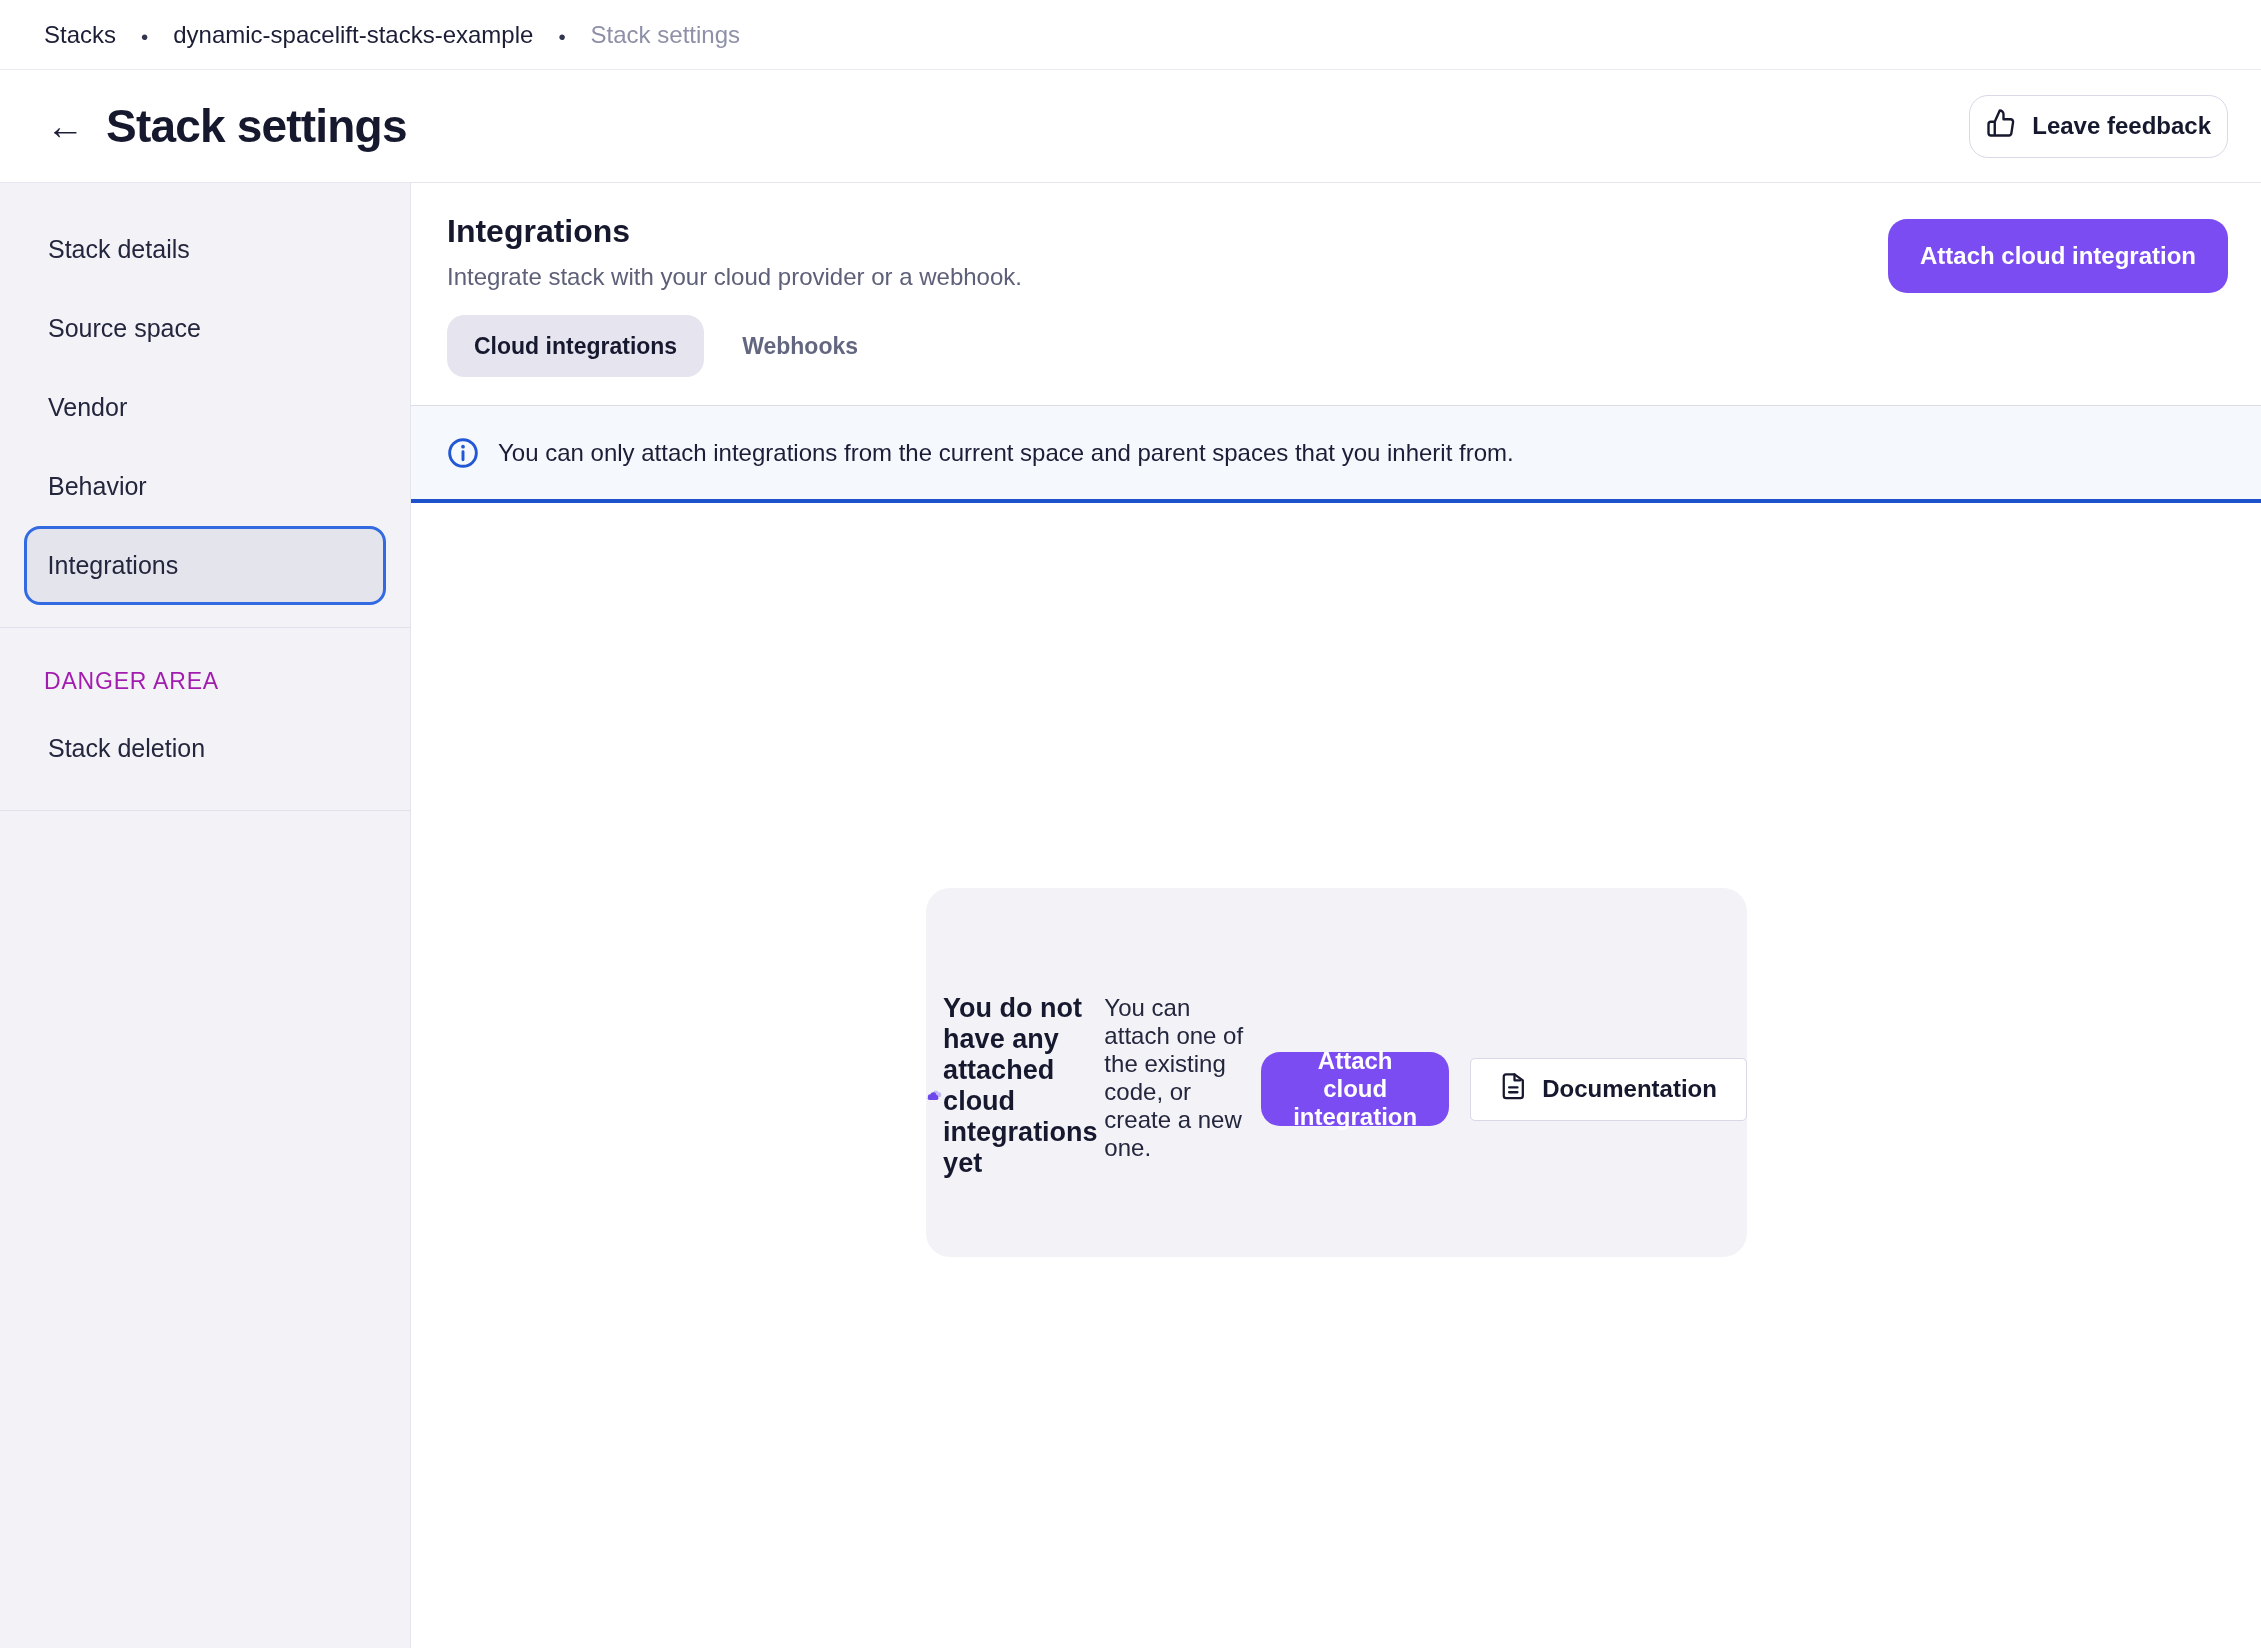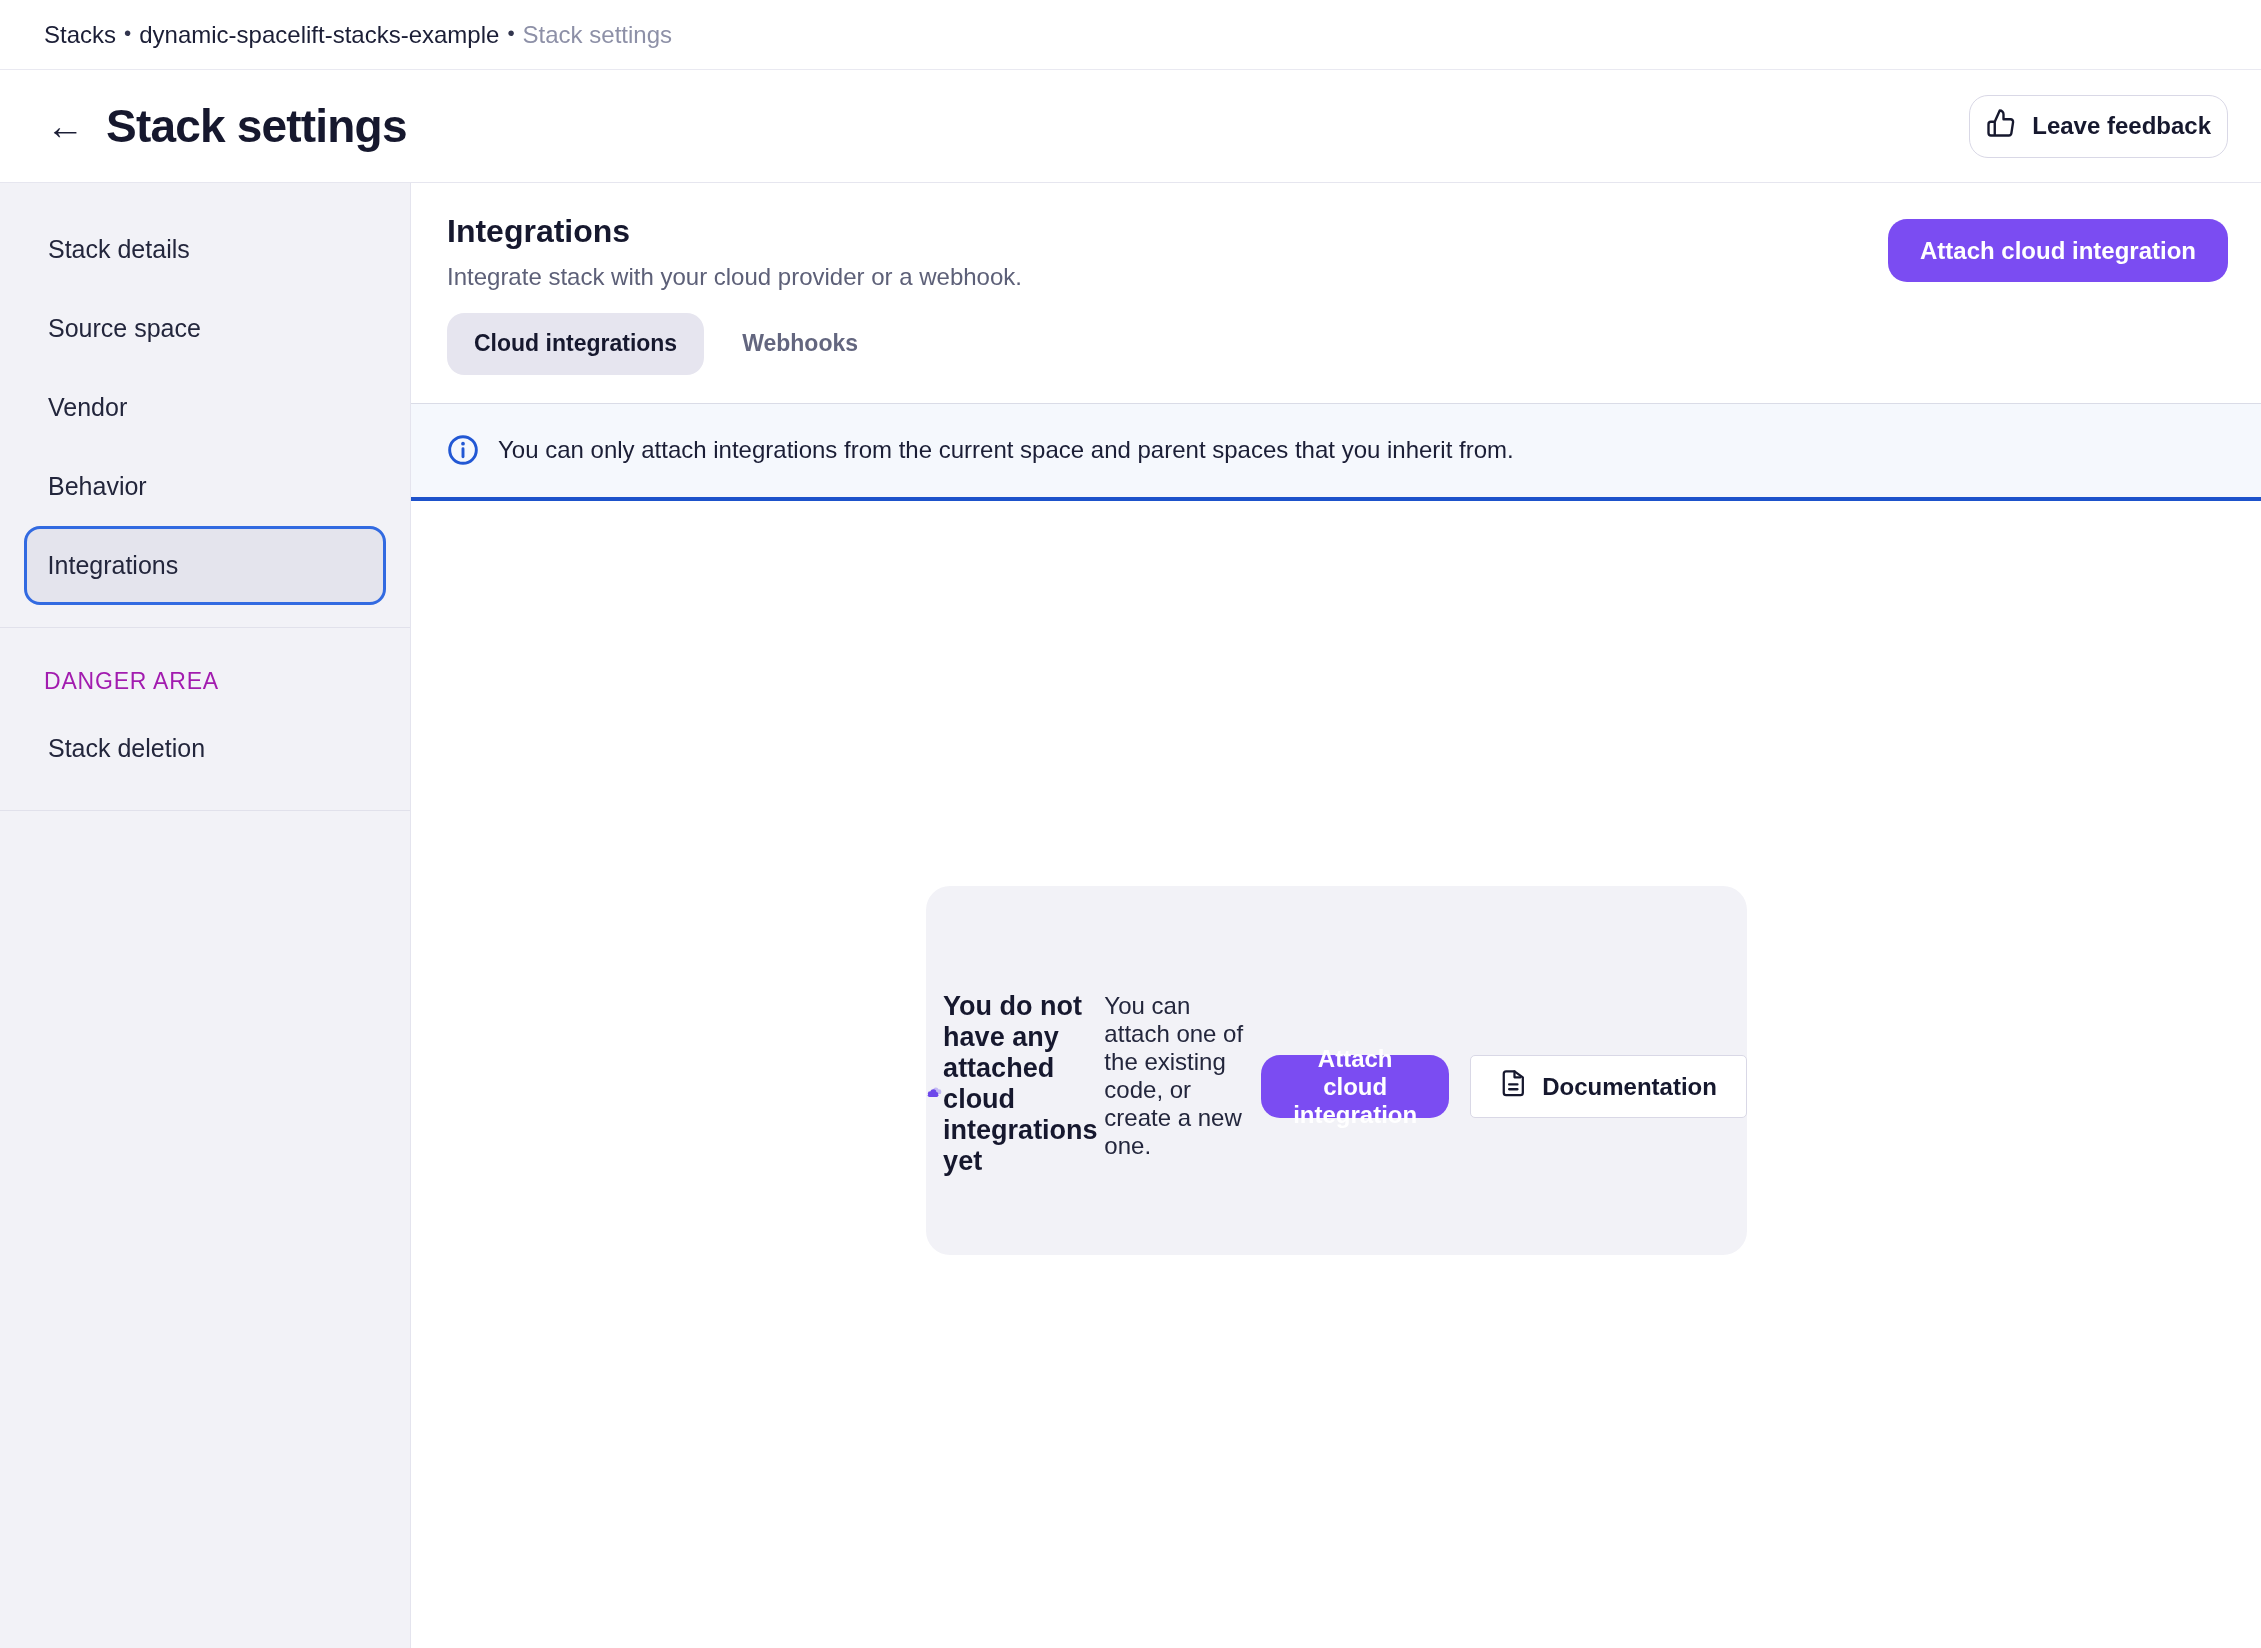--- a/index.html
+++ b/index.html
@@ -3,21 +3,21 @@
 <meta charset="utf-8">
 <style>
   * { margin:0; padding:0; box-sizing:border-box; }
   html,body { width:2261px; height:1649px; overflow:hidden; background:#fff;
               font-family:"Liberation Sans", sans-serif; color:#16182e; }
   .app { display:flex; flex-direction:column; width:2261px; height:1649px; }
 
   
   .topbar { height:70px; flex:0 0 70px; display:flex; align-items:center;
             padding:0 44px; border-bottom:1.6px solid #e9e9f1; background:#fff; }
-  .breadcrumb { display:flex; align-items:flex-start; gap:8px; font-size:24px; }
+  .breadcrumb { display:flex; align-items:flex-end; gap:25px; font-size:24px; }
   .crumb { color:#1b1e36; }
   .crumb.muted { color:#8d90a7; }
   .dot { color:#32354e; font-size:20.6px; }
 
   
   .header { height:113px; flex:0 0 113px; display:flex; align-items:center;
             padding:0 33px 0 46px; border-bottom:1.6px solid #e6e6ef; background:#fff; }
   .back { font-size:38px; color:#1b1e36; margin-right:22px; line-height:1; cursor:pointer; }
   .page-title { font-size:46px; font-weight:700; letter-spacing:-0.8px; color:#16182e; }
   .spacer { flex:1; }
@@ -38,21 +38,21 @@
                        border:3.2px solid #326ae1; background:#e4e4ed; border-radius:16px; }
   .side-divider { border-top:1.6px solid #e1e1eb; margin-top:22px; }
   .danger-heading { margin:30px 0 4.8px 44px; height:46px; display:flex; align-items:center;
                     font-size:23px; font-weight:400; letter-spacing:0.8px; color:#a21caf; }
 
   
   .content { flex:1; background:#fff; display:flex; flex-direction:column; min-width:0; }
   .content-head { padding:30px 33px 0 36px; display:flex; align-items:flex-start; }
   .content-title { font-size:32px; font-weight:700; color:#16182e; }
   .content-sub { margin-top:12.7px; font-size:24px; color:#5d6078; }
-  .btn-purple { display:inline-flex; align-items:center; height:63px; padding:0 32px;
+  .btn-purple { display:inline-flex; align-items:center; height:74px; padding:0 32px;
                 background:#7b4cf2; color:#fff; border:none; border-radius:19px;
                 font-size:24px; font-weight:700; cursor:pointer; margin-top:6.3px; }
   .tabs { margin:22px 0 0 36px; display:flex; align-items:center; gap:38px; }
   .tab { font-size:23px; font-weight:700; color:#63667f; cursor:pointer; }
   .tab.active { height:62px; display:flex; align-items:center; padding:0 27px;
                 background:#e6e5ef; border-radius:17.4px; color:#16182e; }
 
   .banner { margin-top:28px; height:98px; display:flex; align-items:center; gap:19px;
             padding-left:36px; background:#f5f8fd; border-top:1.6px solid #dadce7;
             border-bottom:4px solid #1d52cb; font-size:24px; color:#1b1e36; }

